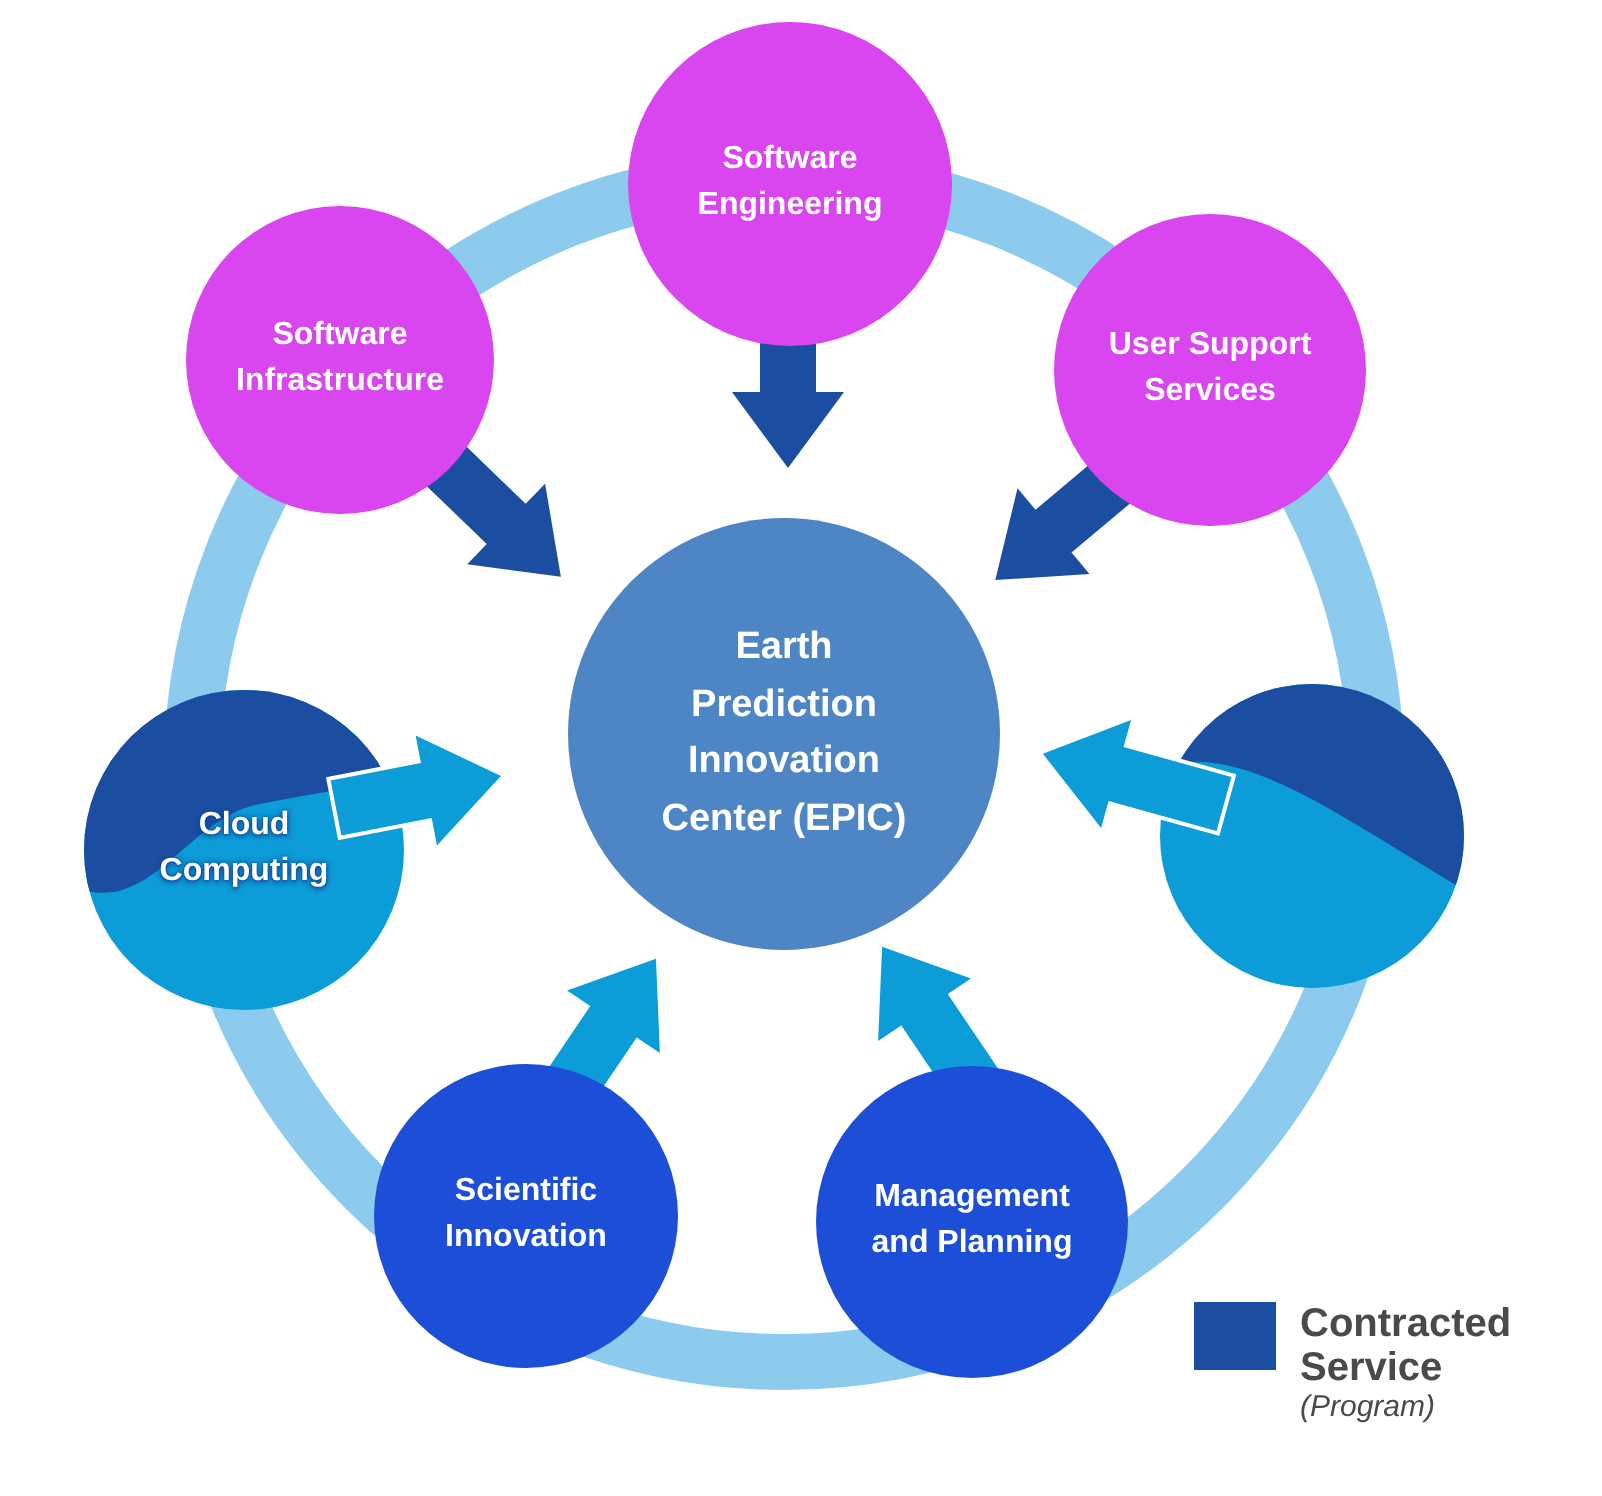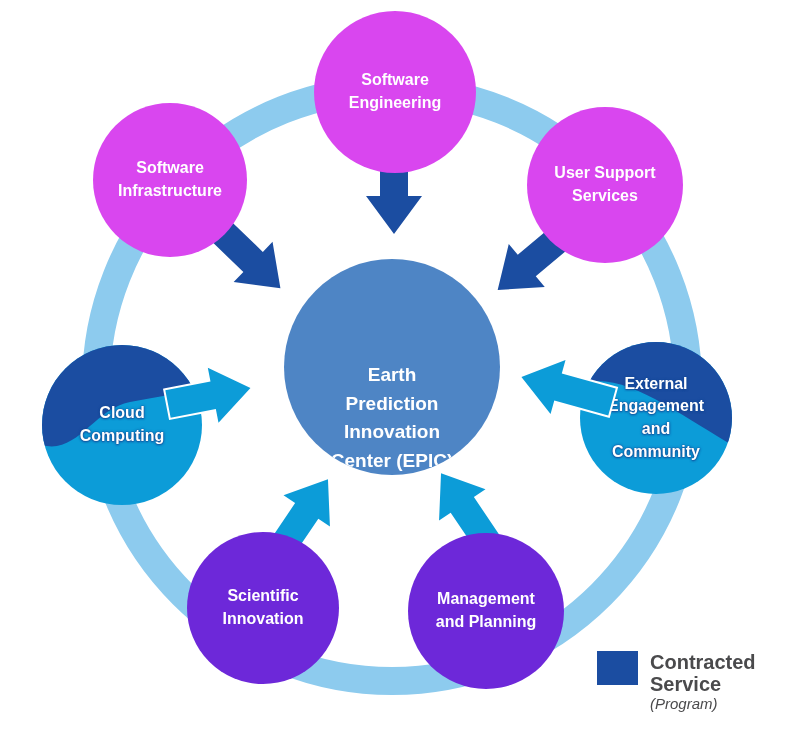--- a/index.html
+++ b/index.html
@@ -22,22 +22,22 @@
   
   .node{
     position:absolute;border-radius:50%;overflow:hidden;z-index:1;
     display:flex;align-items:center;justify-content:center;text-align:center;
   }
   .node .lbl{
     position:relative;z-index:1;color:#ffffff;font-weight:700;
     font-size:16px;line-height:1.42;white-space:pre-line;
   }
   .node-dark{background:#d946ef;}
-  .node-light{background:#6d28d9;}
-  .node-center{background:#4e85c5;align-items:flex-end;}
+  .node-light{background:#1d4ed8;}
+  .node-center{background:#4e85c5;}
   .node-center .lbl{font-size:19px;line-height:1.5;}
   .node-split .lbl{
     text-shadow:0 0 3px rgba(20,72,150,.95),0 0 1px rgba(20,72,150,.95),0 1px 2px rgba(20,72,150,.8);
   }
   .splitbg{position:absolute;left:0;top:0;width:100%;height:100%;z-index:0;}
 
   .n-se   {left:314px;top:11px; width:162px;height:162px;}
   .n-si   {left:93px; top:103px;width:154px;height:154px;}
   .n-uss  {left:527px;top:107px;width:156px;height:156px;}
   .n-cloud{left:42px; top:345px;width:160px;height:160px;}
@@ -102,24 +102,20 @@
     </svg>
     <span class="lbl">Cloud
 Computing</span>
   </div>
 
   <div class="node node-split n-ext">
     <svg class="splitbg" viewBox="0 0 152 152" preserveAspectRatio="none">
       <rect x="0" y="0" width="152" height="152" fill="#0c9cd8"></rect>
       <path d="M0,42 C24,33 54,45 84,62 C110,77 132,91 152,103 L152,0 L0,0 Z" fill="#1b4da1"></path>
     </svg>
-    <span class="lbl">External
-Engagement
-and
-Community</span>
   </div>
 
   <div class="node node-light n-sci">
     <span class="lbl">Scientific
 Innovation</span>
   </div>
 
   <div class="node node-light n-mgmt">
     <span class="lbl">Management
 and Planning</span>

